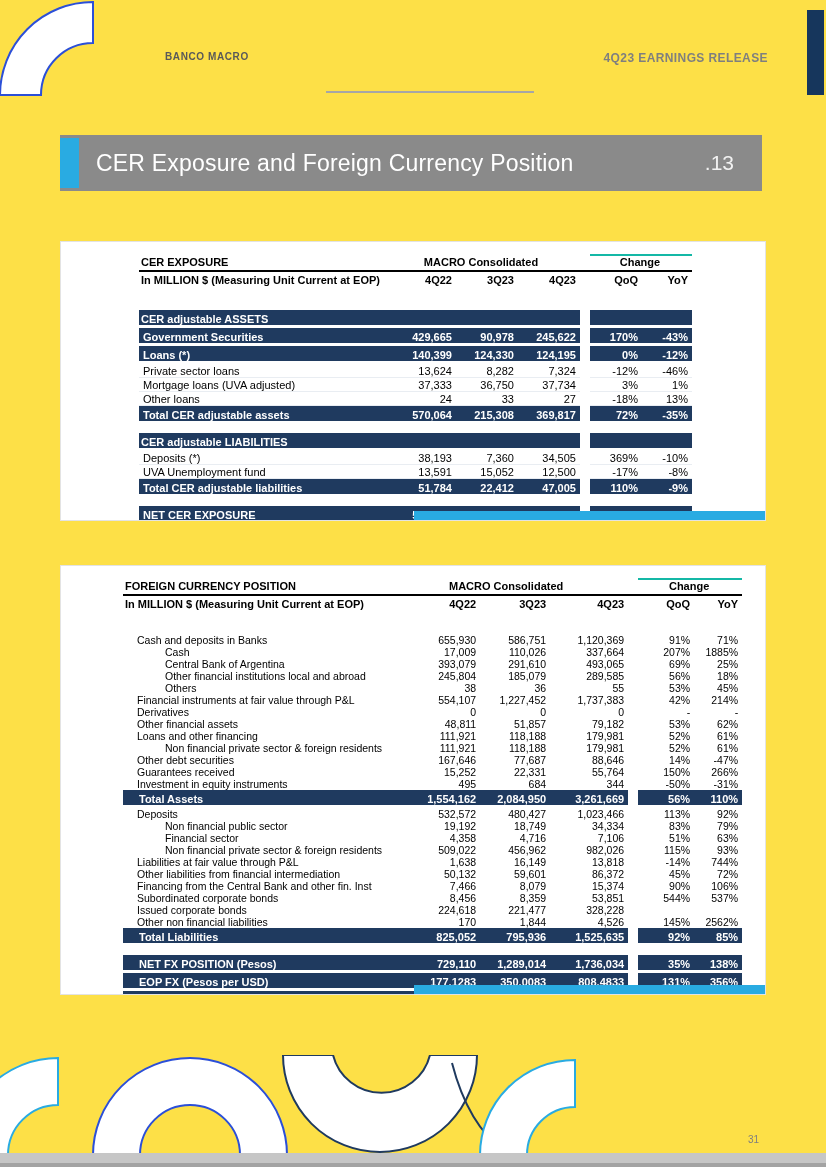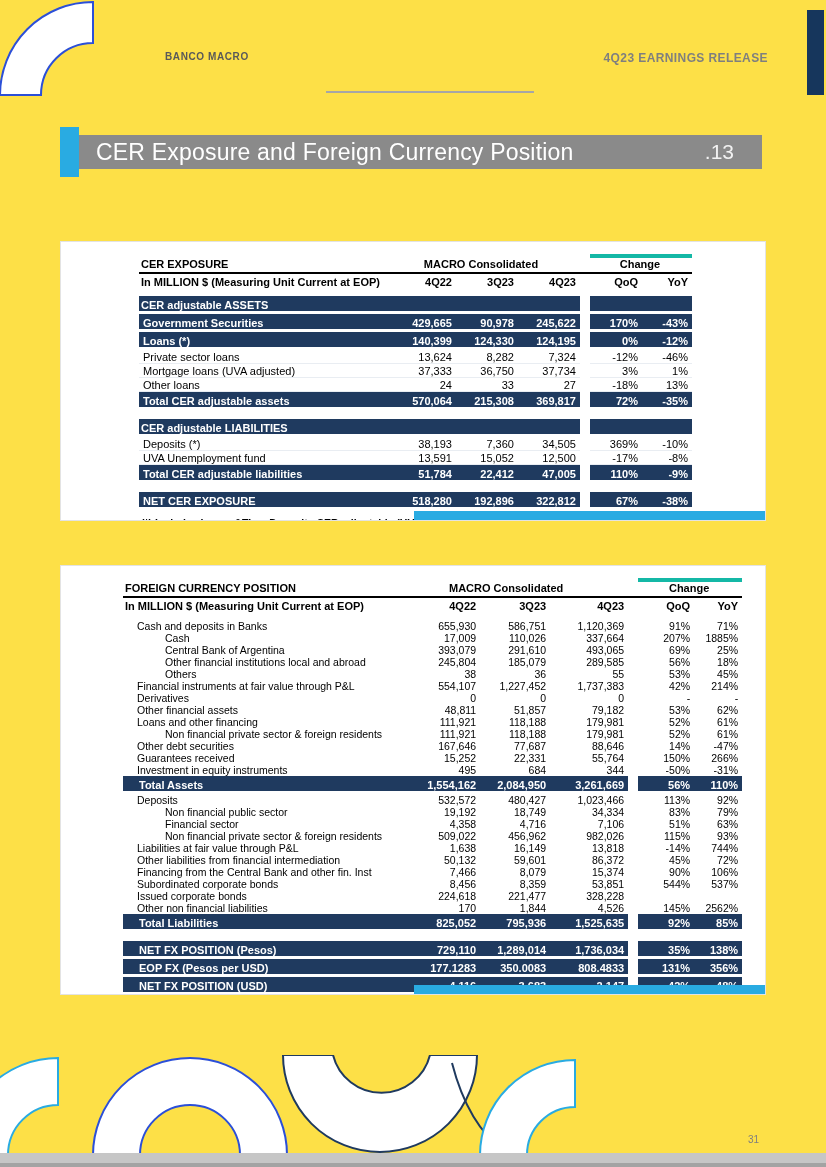--- a/index.html
+++ b/index.html
@@ -14,21 +14,21 @@
   }
   .release {
     position:absolute; right:58px; top:51px; font-size:12px; font-weight:bold;
     color:#7f7f7f; letter-spacing:.4px;
   }
   .header-rule { position:absolute; left:326px; top:91px; width:208px; height:2px; background:#a6a6a6; }
   .corner-bar { position:absolute; left:807px; top:10px; width:17px; height:85px; background:#16365c; }
   .corner-decor { position:absolute; left:0; top:0; }
   
   .title-bar {
-    position:absolute; left:60px; top:135px; width:702px; height:34px;
+    position:absolute; left:60px; top:135px; width:702px; height:56px;
     background:#8a8a8a; display:flex; align-items:center;
   }
   .title-accent { width:19px; height:50px; background:#29abe2; flex:0 0 19px; }
   .title-text { color:#ffffff; font-size:23px; font-weight:400; padding-left:17px; letter-spacing:.2px; }
   .title-num  { color:#f2f2f2; font-size:21px; margin-left:auto; padding-right:28px; }
   
   .card {
     position:absolute; left:60px; width:706px; background:#ffffff;
     border:1px solid #e3e3e3; box-sizing:border-box; overflow:hidden;
   }
@@ -45,22 +45,22 @@
   .fintable {
     border-collapse:collapse; table-layout:fixed;
     font-family:"Liberation Sans", sans-serif; font-size:11px; color:#000;
   }
   .fintable td { padding:0 4px 0 2px; vertical-align:bottom; white-space:nowrap; }
   .fintable .num { text-align:right; }
   .fintable .lbl { text-align:left; }
   .fintable tr.trow td { border-bottom:2px solid #000; padding-bottom:2px; }
   .fintable .t-title { font-weight:bold; font-size:11px;margin-top:20px; }
   .fintable .t-group { font-weight:bold; text-align:center; }
-  .fintable .t-change { font-weight:bold; text-align:center; border-top:4px solid #14b8a6; }
-  .fintable tr.crow td { font-weight:bold; padding-top:2px; padding-bottom:8px; }
+  .fintable .t-change { font-weight:bold; text-align:center; border-top:2px solid #14b8a6; }
+  .fintable tr.crow td { font-weight:bold; padding-top:2px; padding-bottom:24px; }
   .fintable td.navy { background:#1f3a5f; color:#ffffff; font-weight:bold; }
   .fintable tr.section td, .fintable tr.dark td { border-bottom:3px solid #ffffff; height:15px; }
   .fintable td.gapcell { background:#ffffff; }
   .fintable tr.spacer td { height:9px; border:none; }
   .fintable tr.indent td.lbl { padding-left:42px;margin-top:20px; }
   .card-cer tr.plain td { height:13px; border-bottom:1px solid #e9edf2; }
   .card-cer tr.plain td.gapcell { border-bottom:none; }
   .card-fx tr.plain td, .card-fx tr.indent td { height:12px; font-size:10.5px; }
   .card-fx tr.plain td.lbl { padding-left:14px; }
   .card-fx tr.dark td.lbl { padding-left:16px; }

